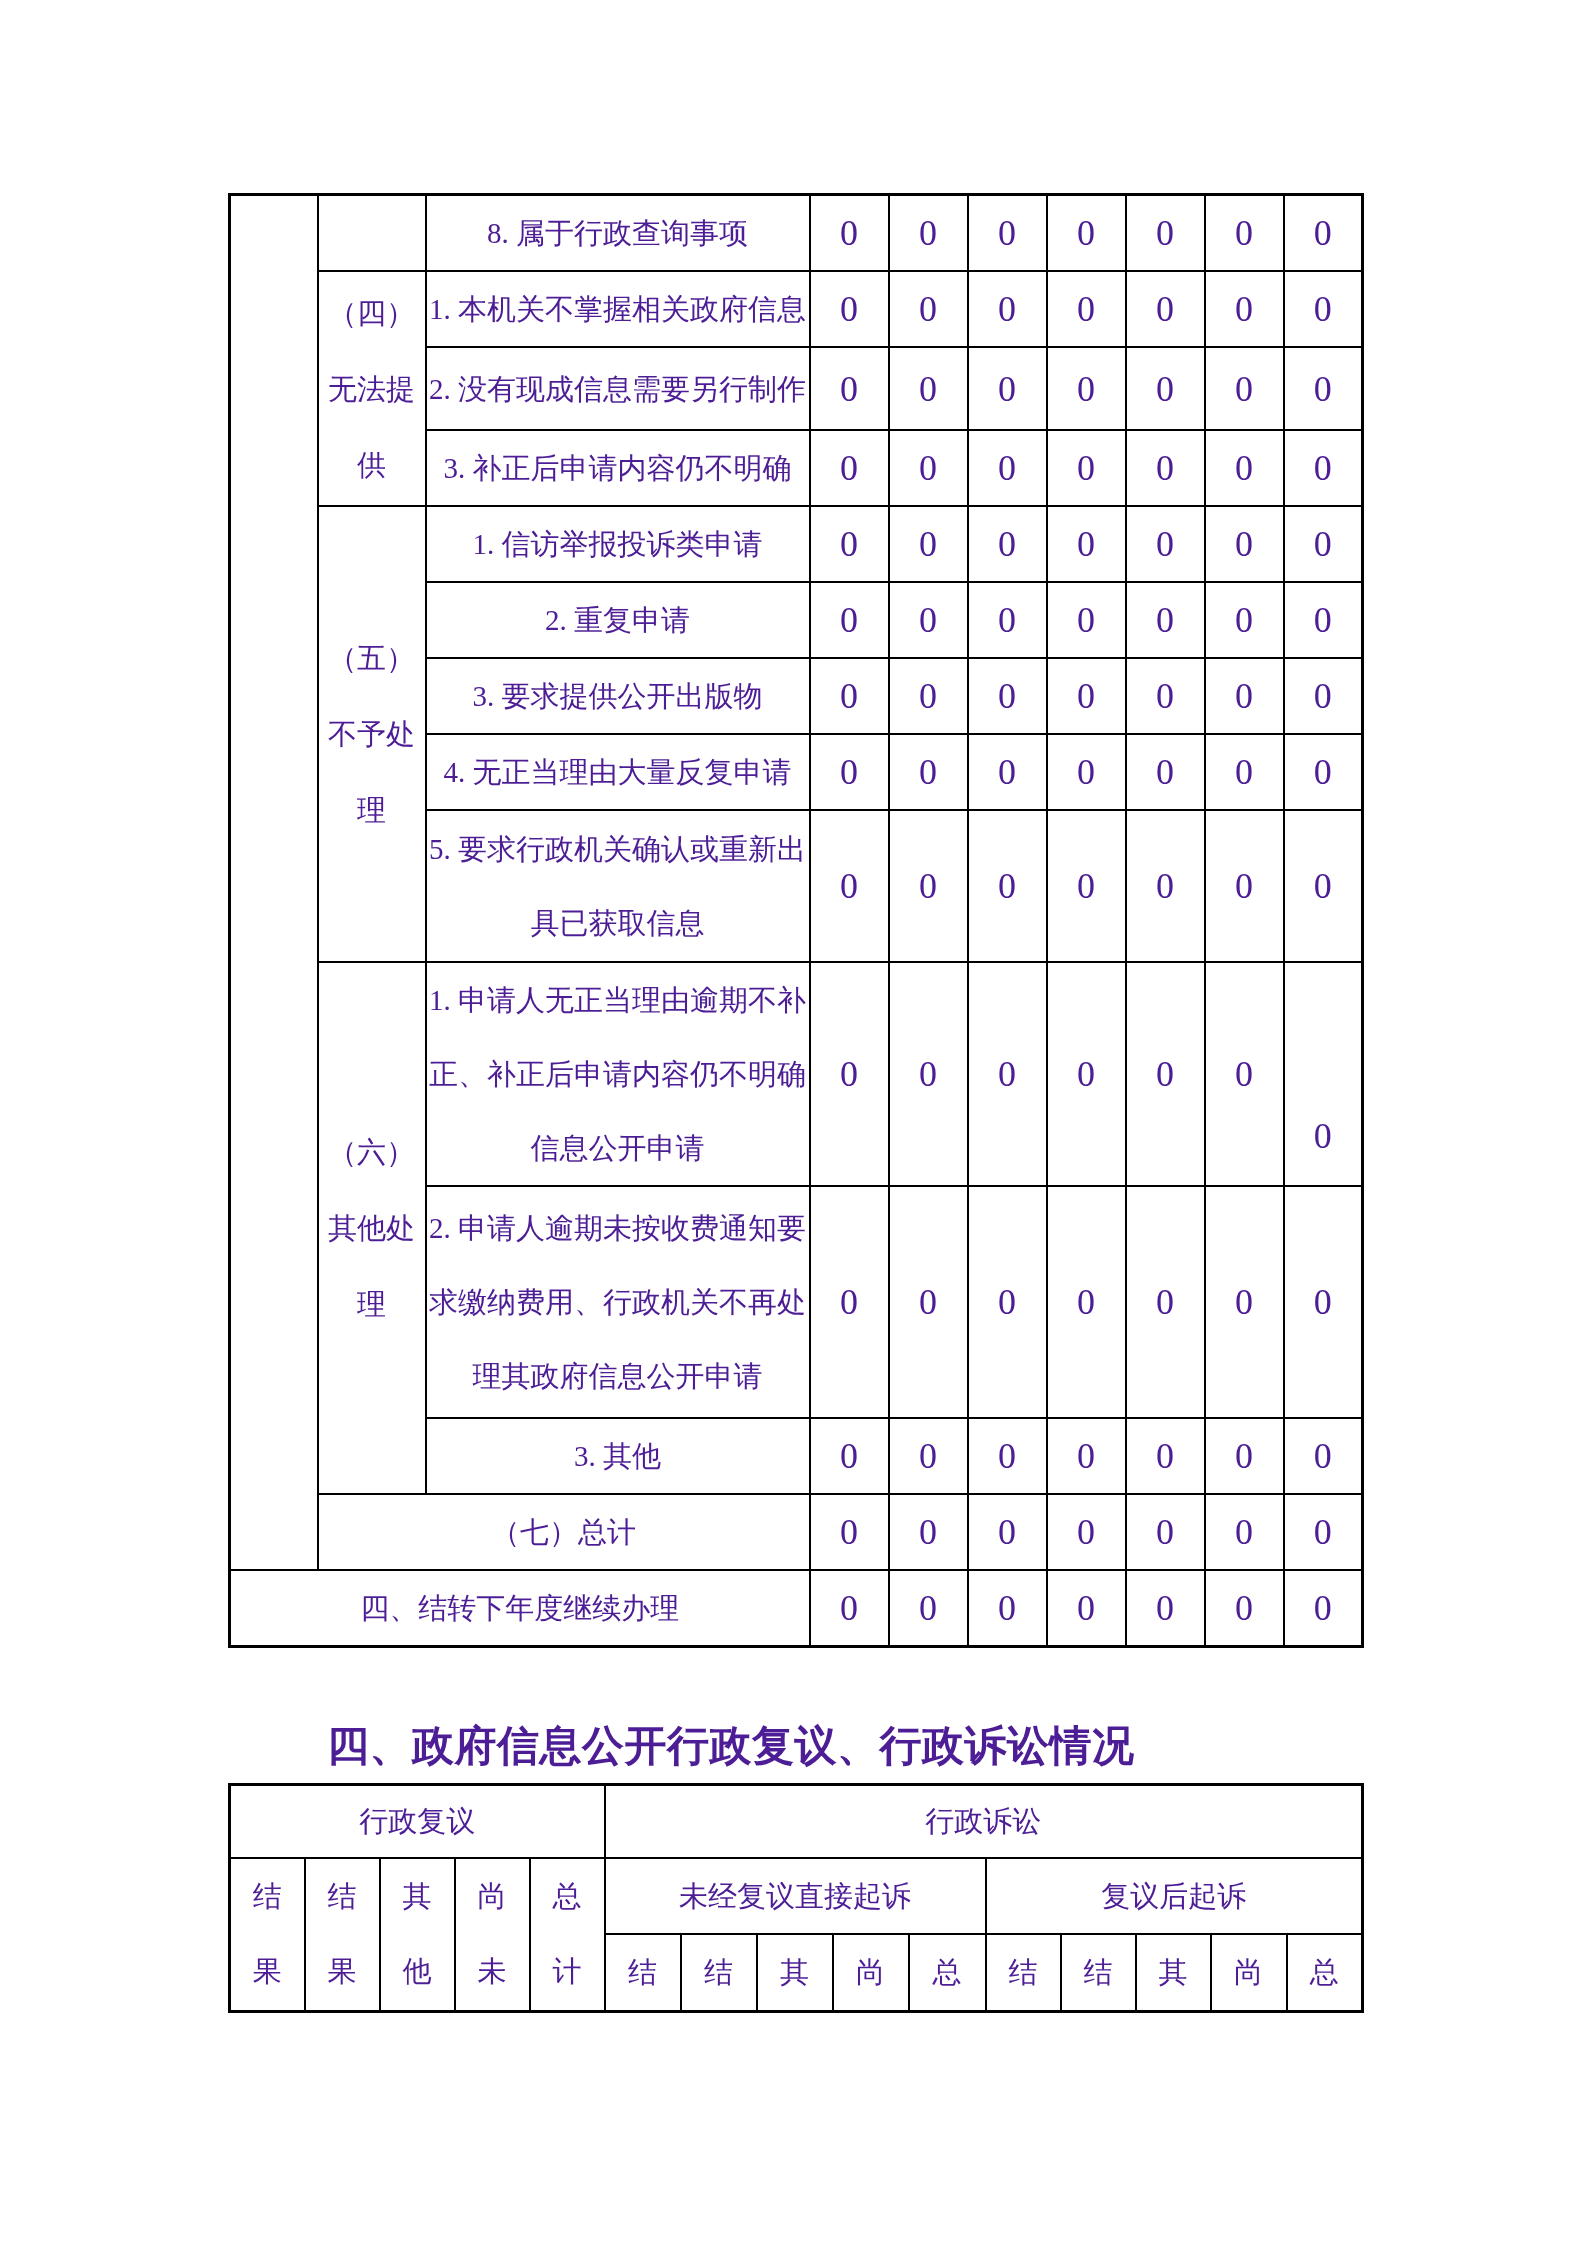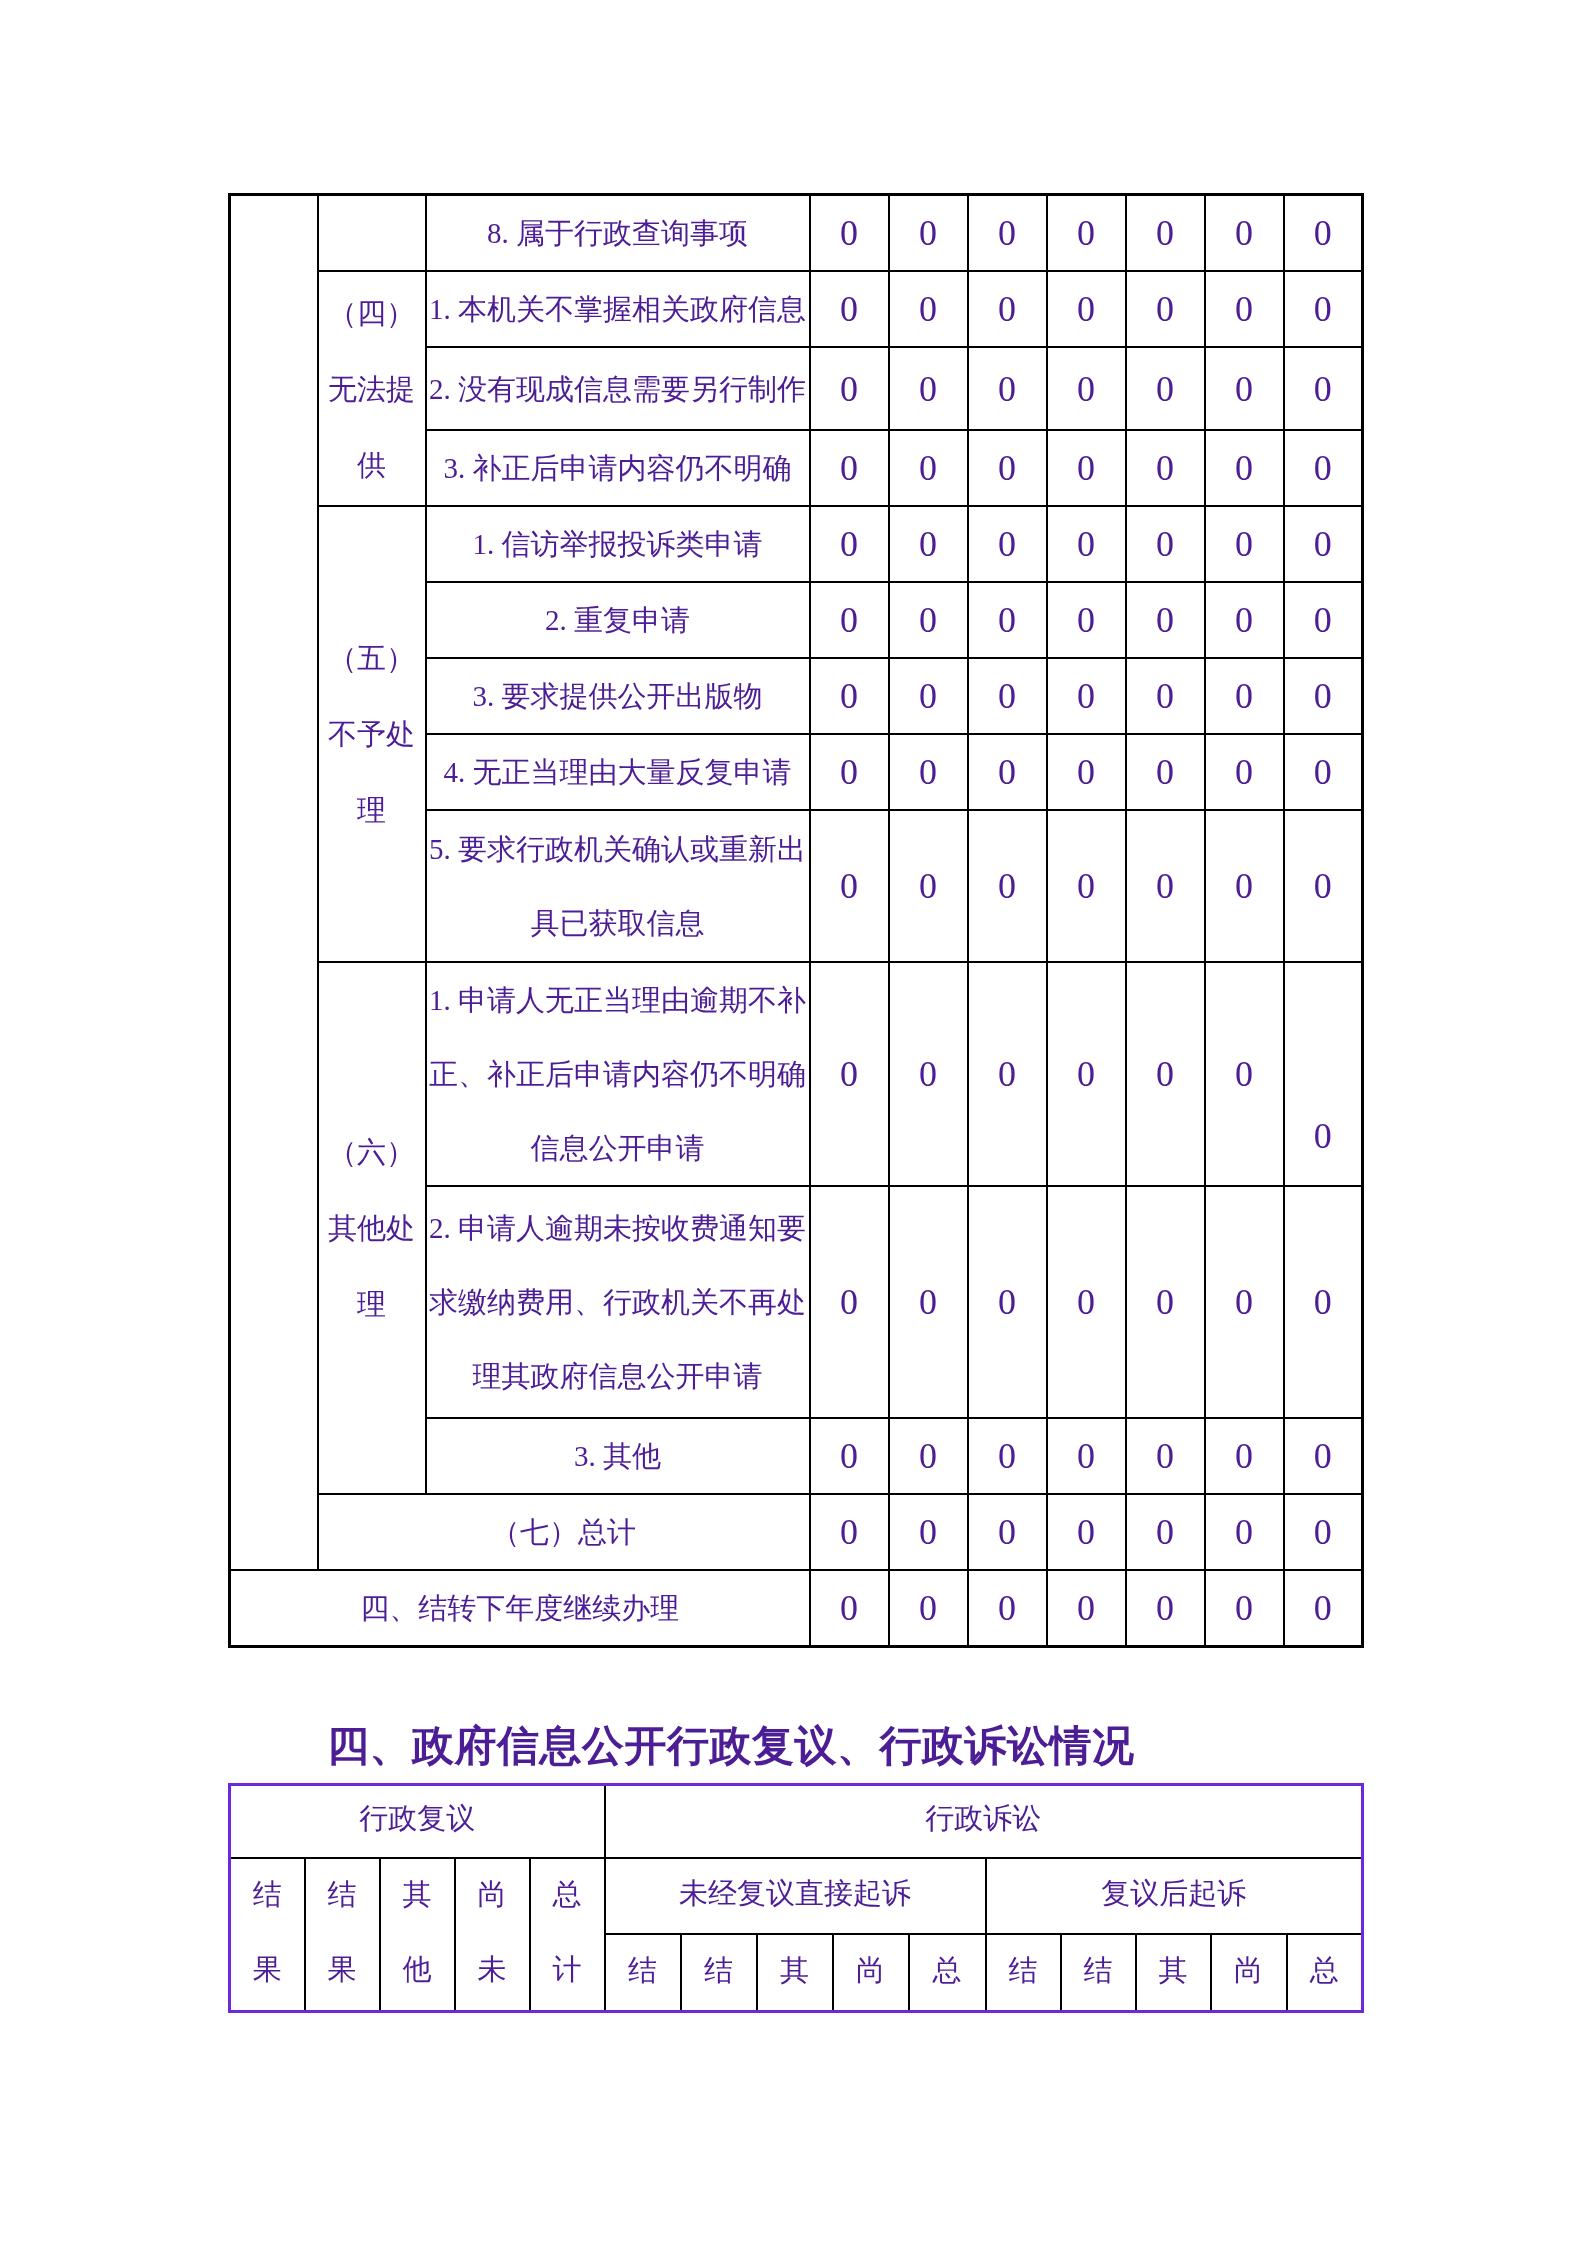--- a/index.html
+++ b/index.html
@@ -9,21 +9,21 @@
     background:#fff;
     color:#4c1d95;
     font-family:"Liberation Serif","DejaVu Serif",serif;
     overflow:hidden;
   }
   table{border-collapse:collapse;table-layout:fixed;position:absolute;}
   #t1{left:228px;top:193px;width:1133px;}
   #t2{left:228px;top:1783px;width:1133px;}
   td{border:2px solid #000;padding:0;overflow:hidden;}
   #t1{border:3px solid #000;}
-  #t2{border:3px solid #6d28d9;font-family:Liberation Mono, monospace;}
+  #t2{border:3px solid #000000;}
   .lbl{text-align:center;font-size:29px;vertical-align:middle;}
   .lbl div{line-height:74px;white-space:nowrap;}
   .grp{text-align:center;font-size:29px;vertical-align:middle;}
   .grp div{line-height:76px;white-space:nowrap;}
   .num{text-align:center;font-size:36px;vertical-align:middle;}
   .num.low{vertical-align:bottom;padding-bottom:28px;}
   .spanA{vertical-align:middle;}
   .wide{text-align:center;font-size:29px;vertical-align:middle;}
   .wide div{line-height:74px;white-space:nowrap;}
   #heading{

